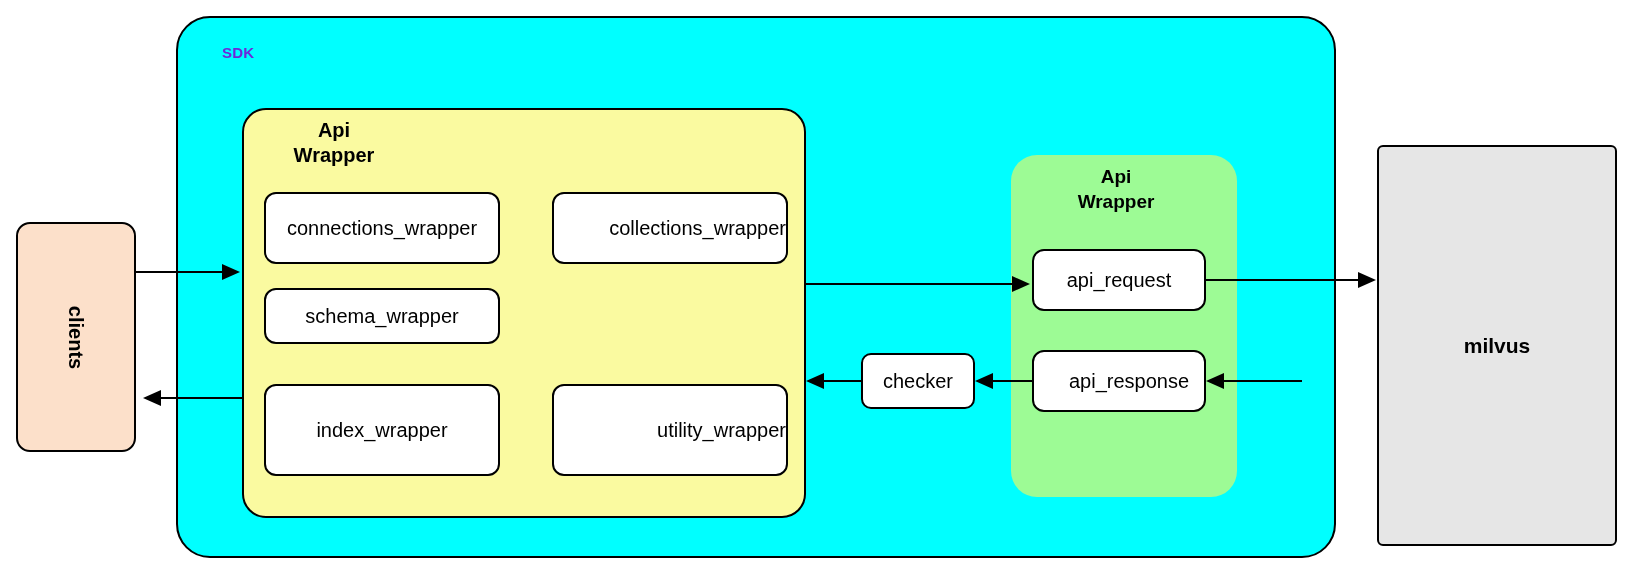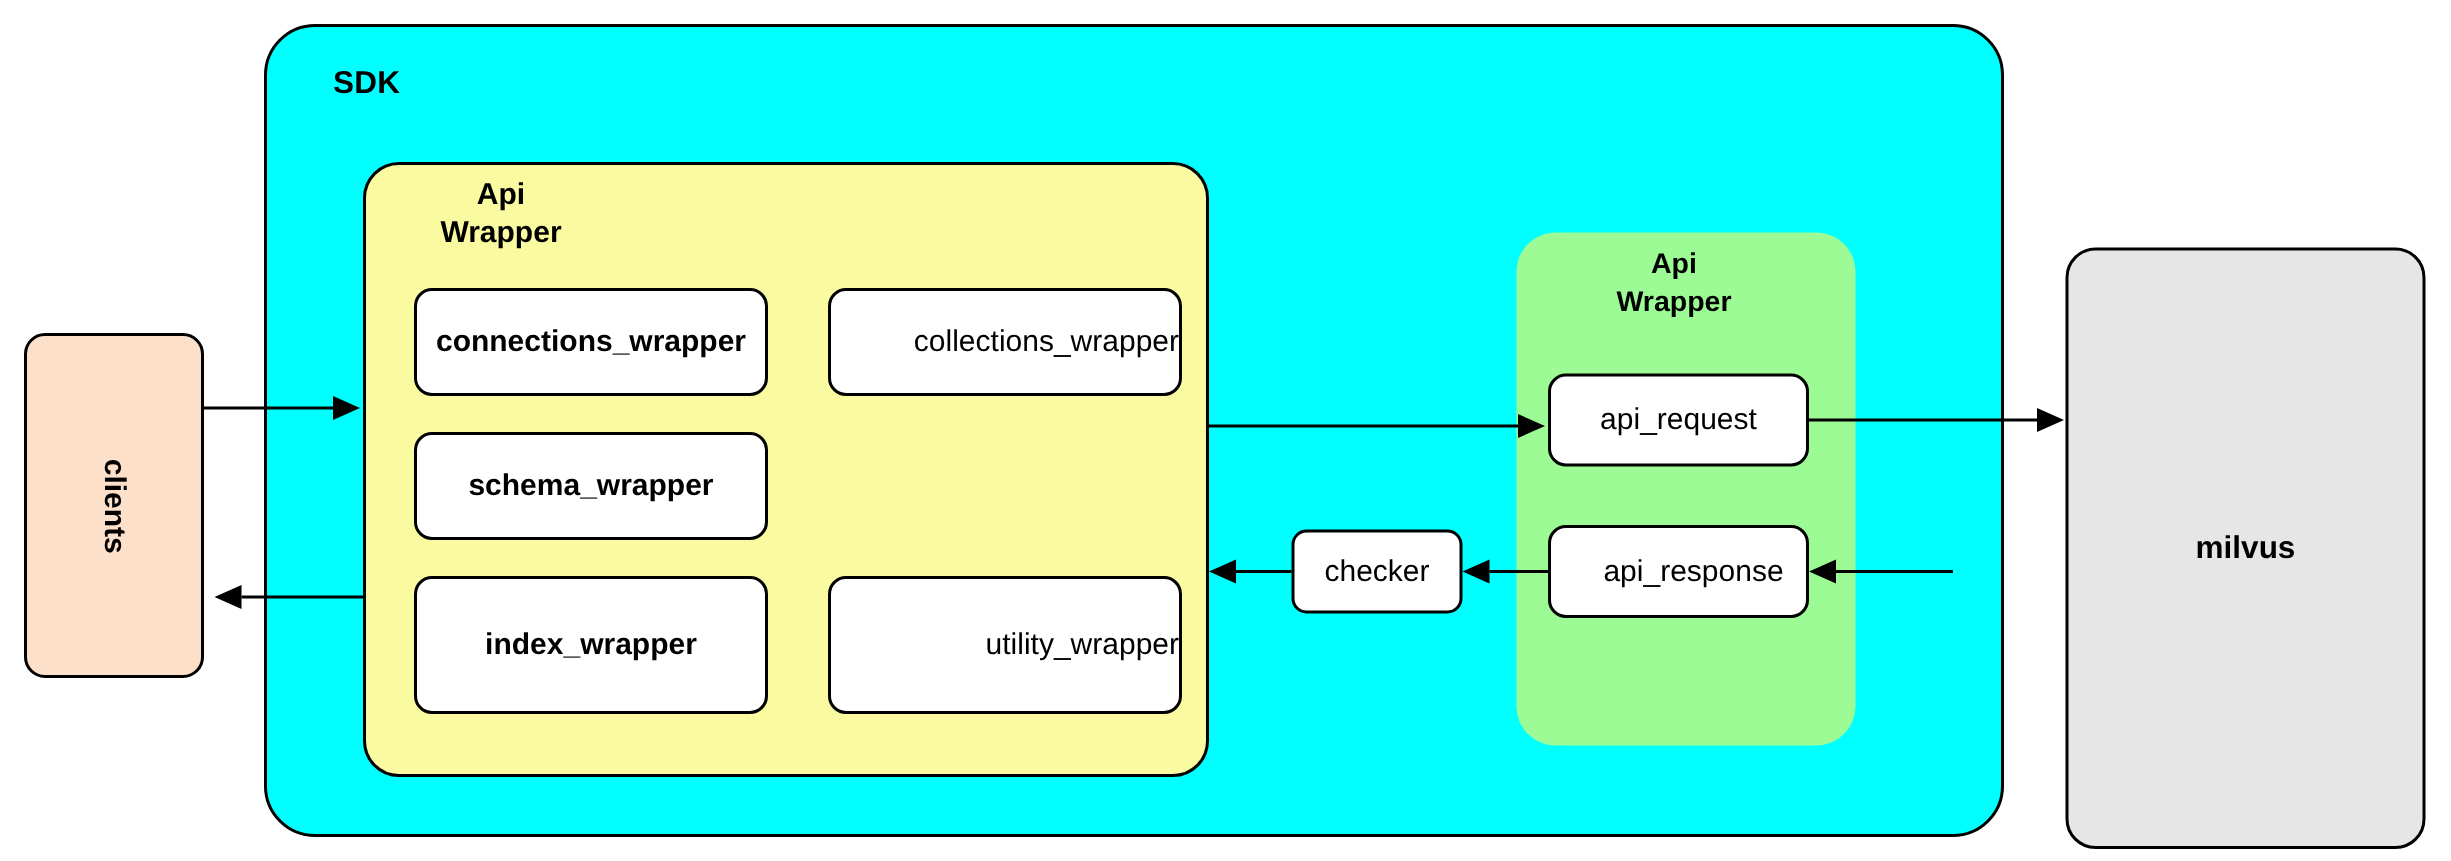--- a/index.html
+++ b/index.html
@@ -35,23 +35,23 @@
     height: 542px;
     background: #00FFFF;
     border: 2px solid #000000;
     border-radius: 34px;
     display: block;
   }
   .sdk-label {
     position: absolute;
     left: 44px;
     top: 26px;
-    font-size: 21px;
-    font-weight: bold;
-    color: #000000;
+    font-size: 15px;
+    font-weight: bold;
+    color: #6d28d9;
     letter-spacing: 0.2px;
   }
 
   
   .wrapper-box {
     left: 242px;
     top: 108px;
     width: 564px;
     height: 410px;
     background: #FAFAA0;
@@ -96,24 +96,24 @@
   
   .leaf {
     background: #ffffff;
     border: 2px solid #000000;
     border-radius: 12px;
     font-size: 20px;
     color: #000000;
   }
 
   
-  .w-col-a { left: 276px; width: 236px; font-weight: bold; }
+  .w-col-a { left: 264px; width: 236px; }
   .w-col-b { left: 552px; width: 236px; justify-content: flex-end; }
   .w-row-1 { top: 192px; height: 72px; }
-  .w-row-2 { top: 288px; height: 72px; }
+  .w-row-2 { top: 288px; height: 56px; }
   .w-row-3 { top: 384px; height: 92px; }
 
   
   .g-req  { left: 1032px; top: 249px; width: 174px; height: 62px; align-items: center; }
   .g-resp { left: 1032px; top: 350px; width: 174px; height: 62px; padding-left: 20px; }
 
   
   .checker-box {
     left: 861px;
     top: 353px;
@@ -141,25 +141,24 @@
   }
 
   
   .milvus-box {
     left: 1377px;
     top: 145px;
     width: 240px;
     height: 401px;
     background: #E6E6E6;
     border: 2px solid #000000;
-    border-radius: 20px;
+    border-radius: 6px;
     font-size: 21px;
     font-weight: bold;
     color: #000000;
-    margin-top: 20px;
   }
 
   
   .edge {
     position: absolute;
     overflow: visible;
     pointer-events: none;
   }
   .edge line, .edge path {
     stroke: #000000;

